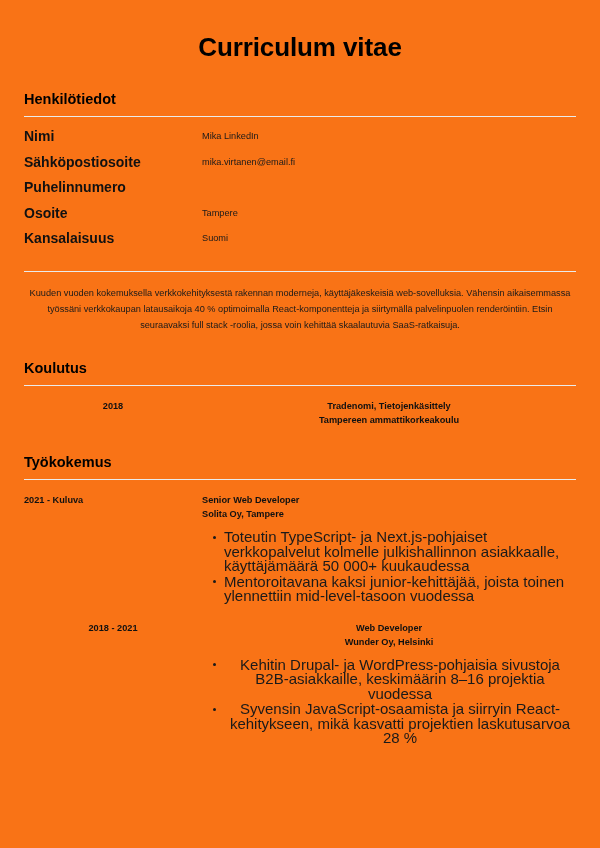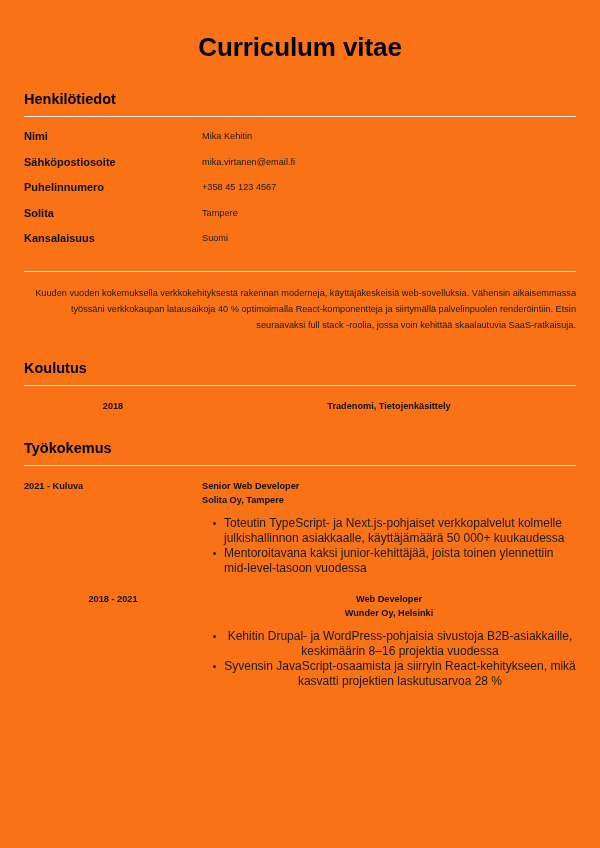--- a/index.html
+++ b/index.html
@@ -65,40 +65,40 @@
   }
   .kv-row {
     display: flex;
     align-items: flex-start;
     margin-bottom: 12.5px;
   }
   .kv-row:last-child { margin-bottom: 0; }
   .kv-key {
     width: 178px;
     flex: 0 0 178px;
-    font-size: 11px;
+    font-size: 14px;
     line-height: 13px;
     font-weight: 700;
     color: #111111;
   }
   .kv-val {
     flex: 1 1 auto;
     font-size: 9.2px;
     line-height: 13px;
     font-weight: 400;
     color: #1a1a1a;
   }
 
   
   .summary {
     margin: 0;
     font-size: 9.2px;
     line-height: 16px;
     color: #1a1a1a;
-    text-align: right;
+    text-align: center;
   }
 
   
   .entry {
     display: flex;
     align-items: flex-start;
     margin-bottom: 14px;
   }
   .entry:last-child { margin-bottom: 0; text-align: center; }
   .entry-period {
@@ -125,21 +125,21 @@
     font-weight: 700;
     color: #111111;
   }
   .entry-bullets {
     margin: 9px 0 0 0;
     padding: 0 0 0 22px;
     list-style: none;
   }
   .entry-bullets li {
     position: relative;
-    font-size: 12px;
+    font-size: 15px;
     line-height: 14.5px;
     font-weight: 400;
     color: #1a1a1a;
     margin-bottom: 1px;
     padding-left: 0;
   }
   .entry-bullets li::before {
     content: "";
     position: absolute;
     left: -11px;
@@ -159,32 +159,31 @@
 
   <h1 class="doc-title">Curriculum vitae</h1>
 
   <section class="section">
     <h2 class="section-title">Henkilötiedot</h2>
     <div class="section-rule"></div>
 
     <ul class="kv-list">
       <li class="kv-row">
         <span class="kv-key">Nimi</span>
-        <span class="kv-val">Mika Kehitin</span>
+        <span class="kv-val">Mika LinkedIn</span>
       </li>
       <li class="kv-row">
         <span class="kv-key">Sähköpostiosoite</span>
         <span class="kv-val">mika.virtanen@email.fi</span>
       </li>
       <li class="kv-row">
         <span class="kv-key">Puhelinnumero</span>
-        <span class="kv-val">+358 45 123 4567</span>
-      </li>
-      <li class="kv-row">
-        <span class="kv-key">Solita</span>
+      </li>
+      <li class="kv-row">
+        <span class="kv-key">Osoite</span>
         <span class="kv-val">Tampere</span>
       </li>
       <li class="kv-row">
         <span class="kv-key">Kansalaisuus</span>
         <span class="kv-val">Suomi</span>
       </li>
     </ul>
   </section>
 
   <section class="section">
@@ -193,20 +192,21 @@
   </section>
 
   <section class="section">
     <h2 class="section-title">Koulutus</h2>
     <div class="section-rule"></div>
 
     <div class="entry">
       <div class="entry-period">2018</div>
       <div class="entry-body">
         <div class="entry-role">Tradenomi, Tietojenkäsittely</div>
+        <div class="entry-org">Tampereen ammattikorkeakoulu</div>
       </div>
     </div>
   </section>
 
   <section class="section">
     <h2 class="section-title">Työkokemus</h2>
     <div class="section-rule"></div>
 
     <div class="entry work-entry">
       <div class="entry-period">2021 - Kuluva</div>

